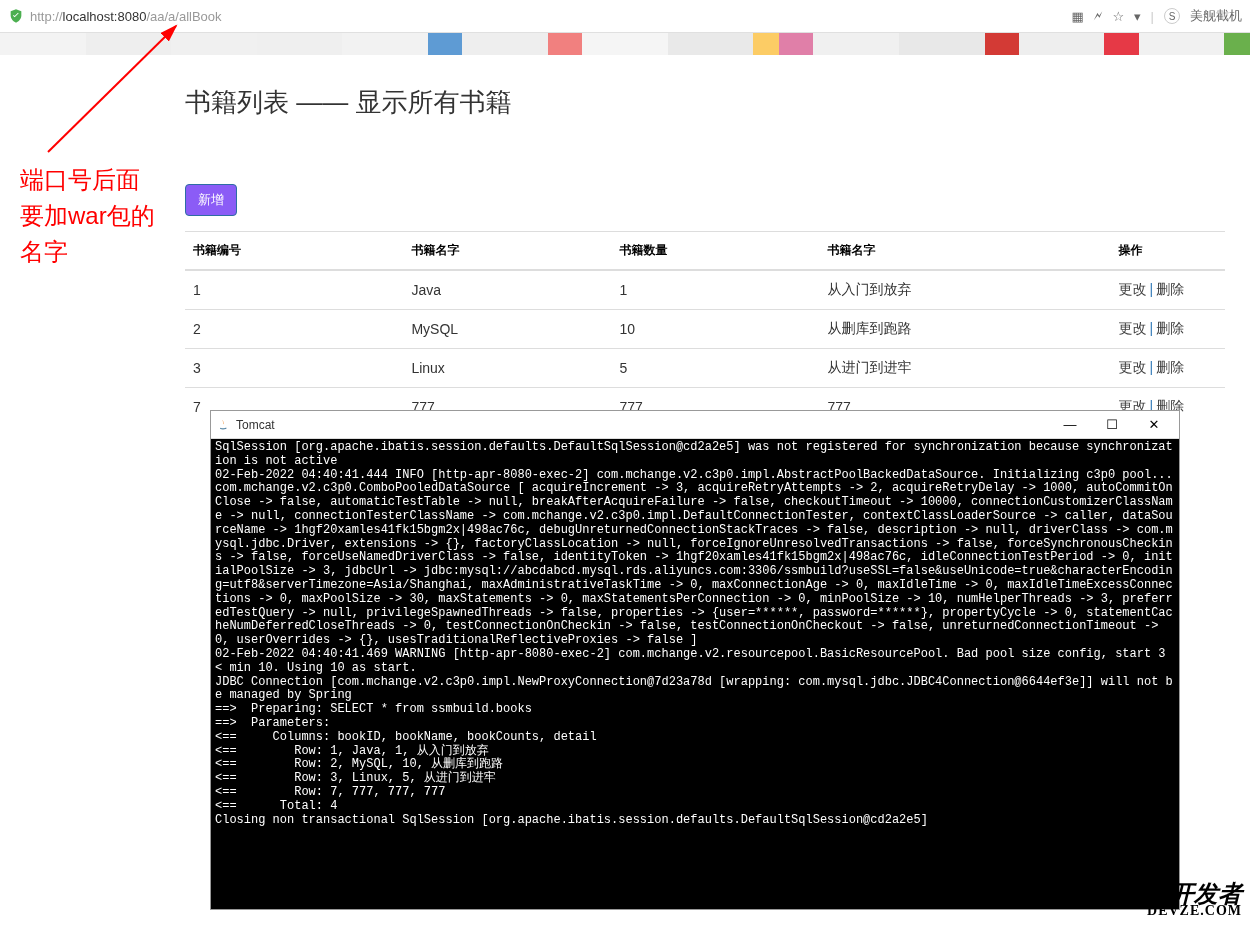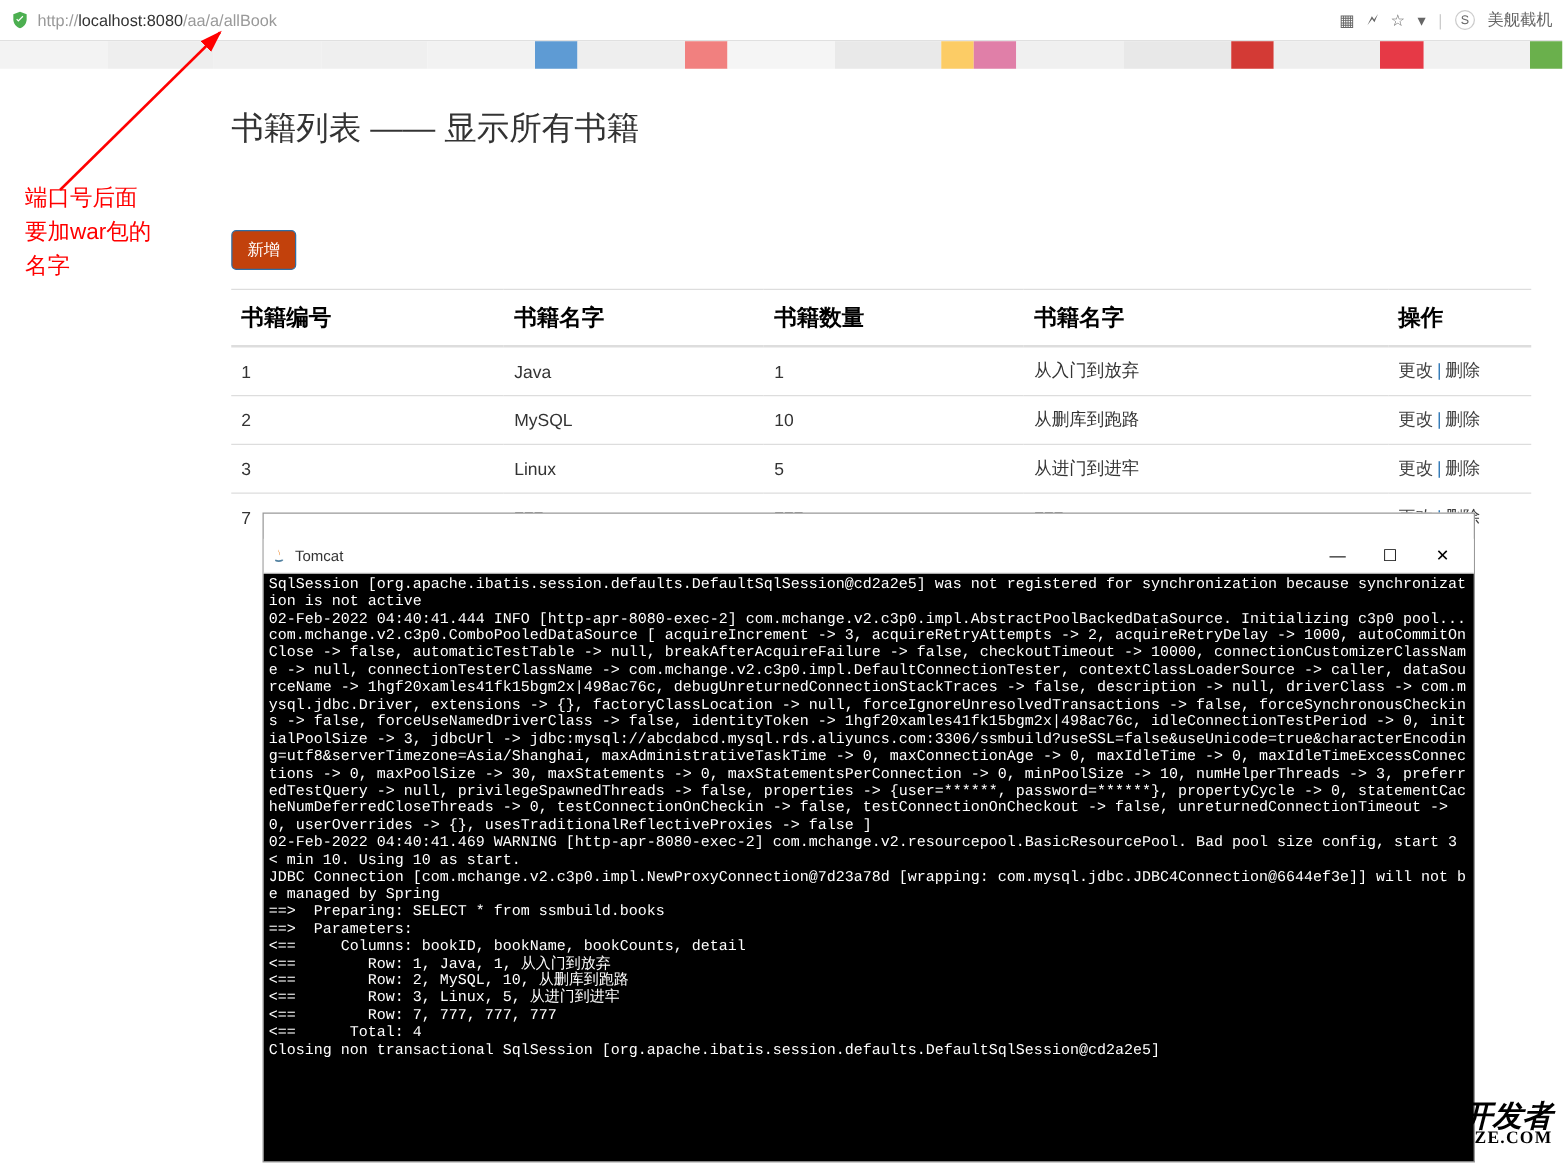--- a/index.html
+++ b/index.html
@@ -5,32 +5,32 @@
     * { margin: 0; padding: 0; box-sizing: border-box; }
     body { font-family: "Microsoft YaHei", Arial, sans-serif; width: 1250px; height: 937px; overflow: hidden; position: relative; background: #fff; }
     .address-bar { height: 30px; display: flex; align-items: center; padding: 16px 8px; border-bottom: 1px solid #e0e0e0; background: #fff; }
     .shield { width: 16px; height: 16px; margin-right: 6px; }
     .url { font-size: 13px; color: #333; }
     .url-gray { color: #999; }
     .toolbar-right { margin-left: auto; display: flex; align-items: center; gap: 10px; font-size: 13px; color: #666; }
     .toolbar-right span { cursor: default; }
     .color-strip { height: 22px; display: flex; }
     .color-strip div { flex: 1; height: 100%; }
-    .annotation { position: absolute; left: 20px; top: 145px; color: #ff0000; font-size: 18px; line-height: 1.5; font-weight: 400; }
+    .annotation { position: absolute; left: 20px; top: 162px; color: #ff0000; font-size: 24px; line-height: 1.5; font-weight: 400; }
     .arrow-svg { position: absolute; left: 28px; top: 22px; pointer-events: none; }
     .content { position: absolute; left: 185px; right: 25px; top: 85px; }
     .page-title { font-size: 26px; color: #333; font-weight: 400; margin-bottom: 64px; }
-    .btn-add { background: #c2410c; color: #fff; border: 1px solid #2e6da4; padding: 6px 12px; font-size: 13px; border-radius: 4px; cursor: pointer; margin-bottom: 15px; }
+    .btn-add { background: #8b5cf6; color: #fff; border: 1px solid #2e6da4; padding: 6px 12px; font-size: 13px; border-radius: 4px; cursor: pointer; margin-bottom: 15px; }
     .table { width: 100%; border-collapse: collapse; }
-    .table th { text-align: left; padding: 10px 8px; font-size: 18px; font-weight: bold; border-bottom: 2px solid #ddd; border-top: 1px solid #ddd; }
+    .table th { text-align: left; padding: 10px 8px; font-size: 12px; font-weight: bold; border-bottom: 2px solid #ddd; border-top: 1px solid #ddd; }
     .table td { padding: 10px 8px; font-size: 14px; border-top: 1px solid #ddd; color: #333; }
     .table a { color: #404040; text-decoration: none; }
     .sep { color: #337ab7; margin: 0 3px; }
     .terminal-window { position: absolute; left: 210px; top: 410px; width: 970px; border: 1px solid #999; background: #fff; }
-    .terminal-titlebar { height: 28px; display: flex; align-items: center; padding: 0 4px; background: #fff; border-bottom: 1px solid #ddd; margin-top: 20px; }
+    .terminal-titlebar { height: 28px; display: flex; align-items: center; padding: 0 4px; background: #fff; border-bottom: 1px solid #ddd; }
     .java-icon { width: 16px; height: 16px; margin-right: 5px; }
     .terminal-title { font-size: 12px; color: #333; }
     .window-controls { margin-left: auto; display: flex; }
     .window-controls button { width: 42px; height: 24px; border: none; background: transparent; cursor: pointer; font-size: 13px; font-family: Arial; display: flex; align-items: center; justify-content: center; }
     .terminal-body { background: #000; color: #fff; font-family: "Courier New", monospace; font-size: 12px; line-height: 1.15; padding: 2px 4px; white-space: pre-wrap; word-break: break-all; height: 470px; overflow: hidden; }
     .watermark { position: absolute; right: 8px; bottom: 19px; font-size: 24px; font-weight: bold; color: #000000; font-style: italic; line-height: 0.9; text-align: right; font-family: Liberation Serif, serif; }
     .watermark .sub { font-size: 14px; letter-spacing: 1px; font-style: normal; display: block; }
   </style>
 </head>
 <body>

